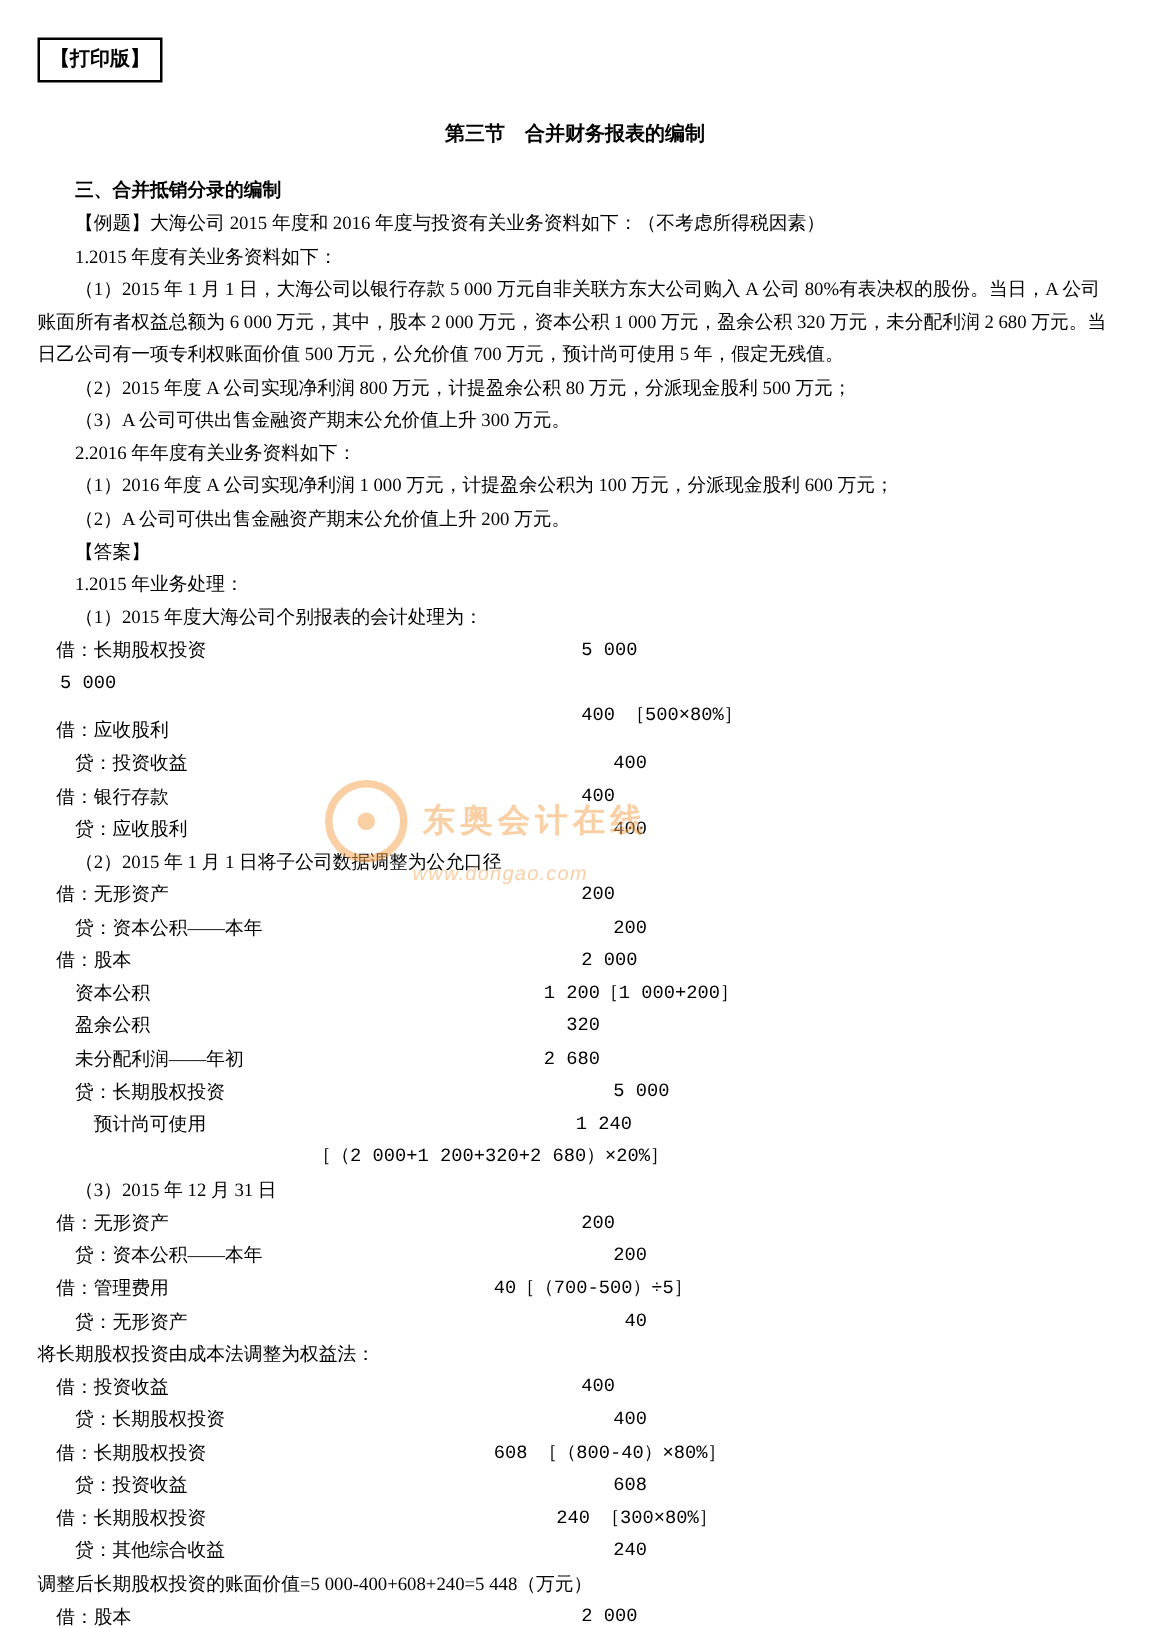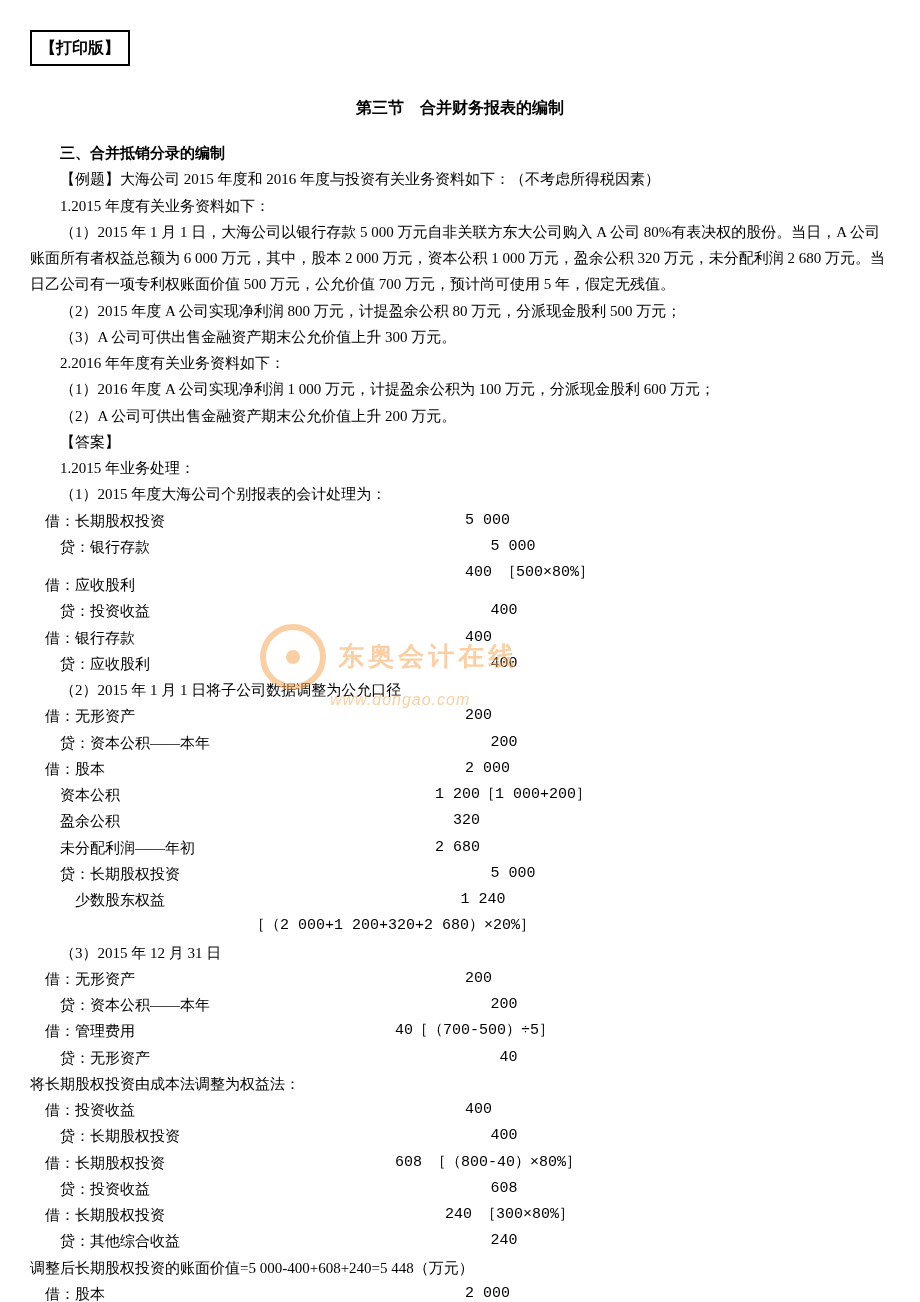--- a/index.html
+++ b/index.html
@@ -112,21 +112,20 @@
 <p class="para-noindent">【答案】</p>
 <p class="para-noindent">1.2015 年业务处理：</p>
 <p class="para-noindent">（1）2015 年度大海公司个别报表的会计处理为：</p>
 
 <div id="je-block-1">
     <div class="je-row">
       <span class="je-col-left" style="flex: 0 0 400px; padding-left: 1em;">借：长期股权投资</span>
       <span class="je-col-right">5 000</span>
     </div>
     <div class="je-row">
-      <span class="je-col-left" style="flex: 0 0 400px; padding-left: 1.5em;">  贷：银行存款</span>
       <span class="je-col-right">  5 000</span>
     </div>
     <div class="je-row">
       <span class="je-col-left" style="flex: 0 0 400px; padding-left: 1em; margin-top: 12px;">借：应收股利</span>
       <span class="je-col-right">400 ［500×80%］</span>
     </div>
     <div class="je-row">
       <span class="je-col-left" style="flex: 0 0 400px; padding-left: 1.5em;">  贷：投资收益</span>
       <span class="je-col-right">  400</span>
     </div>
@@ -165,21 +164,21 @@
     </div>
     <div class="je-row">
       <span class="je-col-left" style="flex: 0 0 370px; padding-left: 1em;">    未分配利润——年初</span>
       <span class="je-col-right">2 680</span>
     </div>
     <div class="je-row">
       <span class="je-col-left" style="flex: 0 0 400px; padding-left: 1.5em;">  贷：长期股权投资</span>
       <span class="je-col-right">  5 000</span>
     </div>
     <div class="je-row">
-      <span class="je-col-left" style="flex: 0 0 370px; padding-left: 1.5em;">      少数股东权益</span>
+      <span class="je-col-left" style="flex: 0 0 370px; padding-left: 1.5em;">      预计尚可使用</span>
       <span class="je-col-right">  1 240</span>
     </div>
   </div>
 <div class="je-row">
     <span class="je-col-left" style="flex:0 0 200px;"></span>
     <span class="je-col-right">［（2 000+1 200+320+2 680）×20%］</span>
   </div>
 
 <p class="para-noindent">（3）2015 年 12 月 31 日</p>
 <div id="je-block-3">

